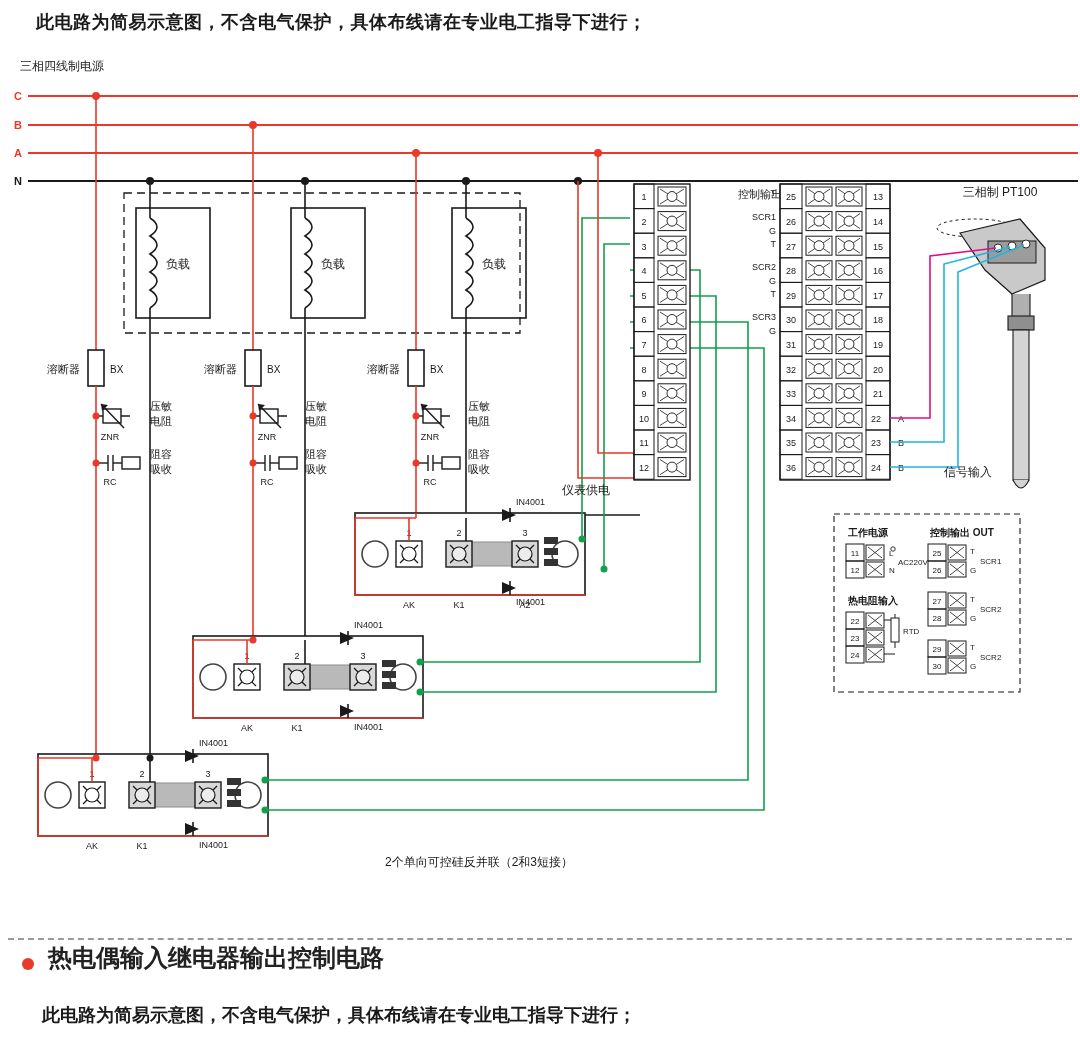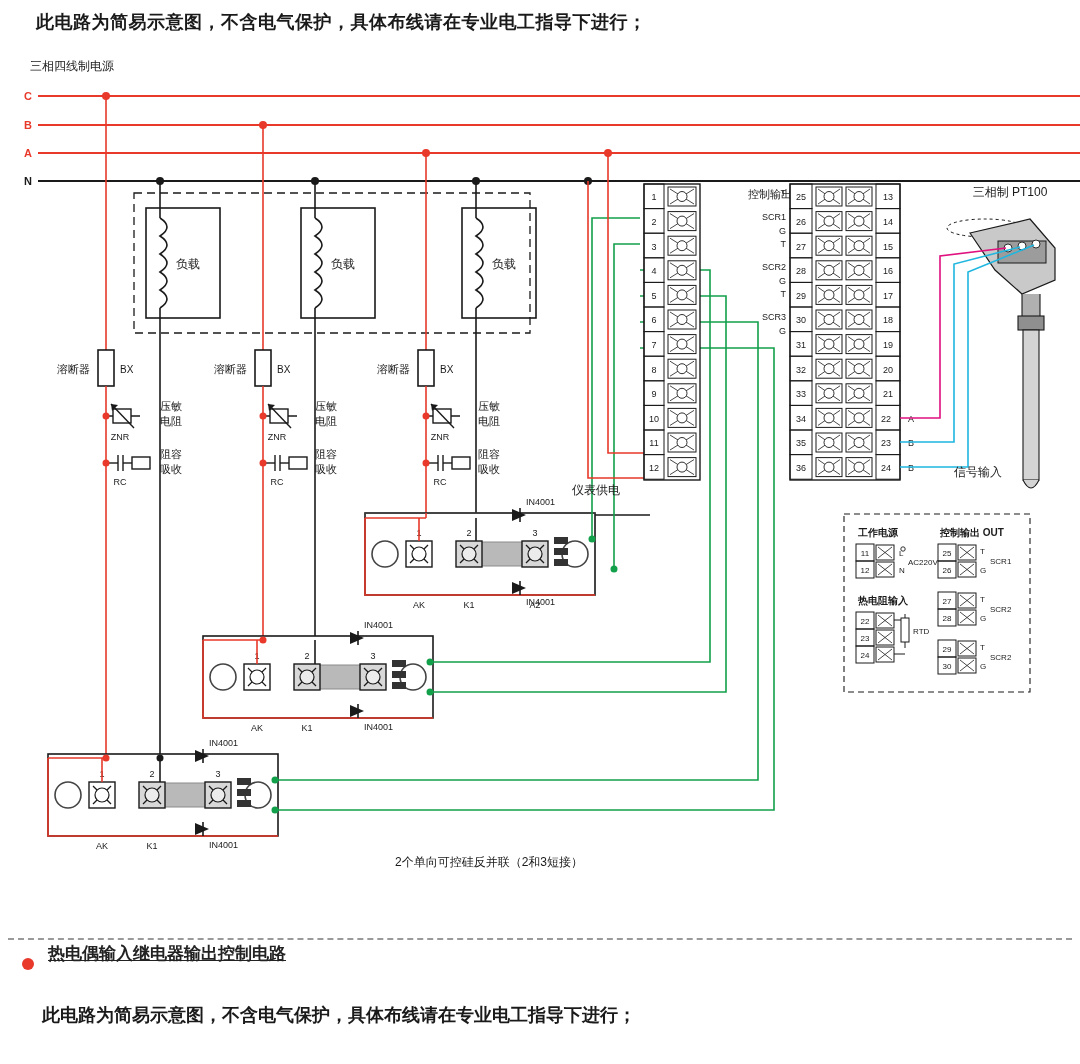--- a/index.html
+++ b/index.html
@@ -5,33 +5,33 @@
   html,body{margin:0;padding:0;}
   body{
     width:1080px;height:1064px;background:#ffffff;
     font-family:"Liberation Sans","DejaVu Sans",sans-serif;
     color:#1a1a1a;position:relative;overflow:hidden;
   }
   .note-top{
     position:absolute;left:36px;top:10px;font-size:18px;font-weight:bold;color:#1a1a1a;
     letter-spacing:.5px;
   }
-  .stage{position:absolute;left:10px;top:48px;width:976px;height:850px;}
+  .stage{position:absolute;left:0;top:48px;width:976px;height:850px;}
   svg.diagram{position:absolute;left:0;top:0;}
   .lbl{font-family:"Liberation Sans","DejaVu Sans",sans-serif;}
   .divider{
     position:absolute;left:8px;top:938px;width:1064px;height:0;
     border-top:2px dashed #9a9a9a;
   }
   .sec-bullet{
     position:absolute;left:22px;top:958px;width:12px;height:12px;border-radius:50%;
     background:#e8392a;
   }
   .sec-title{
-    position:absolute;left:48px;top:942px;font-size:17px;font-weight:bold;color:#222;text-decoration:underline;
+    position:absolute;left:48px;top:942px;font-size:24px;font-weight:bold;color:#222;
   }
   .sec-note{
     position:absolute;left:42px;top:1003px;font-size:18px;font-weight:bold;color:#1a1a1a;
   }
 </style>
 </head>
 <body>
 
 <div class="note-top">此电路为简易示意图，不含电气保护，具体布线请在专业电工指导下进行；</div>
 

